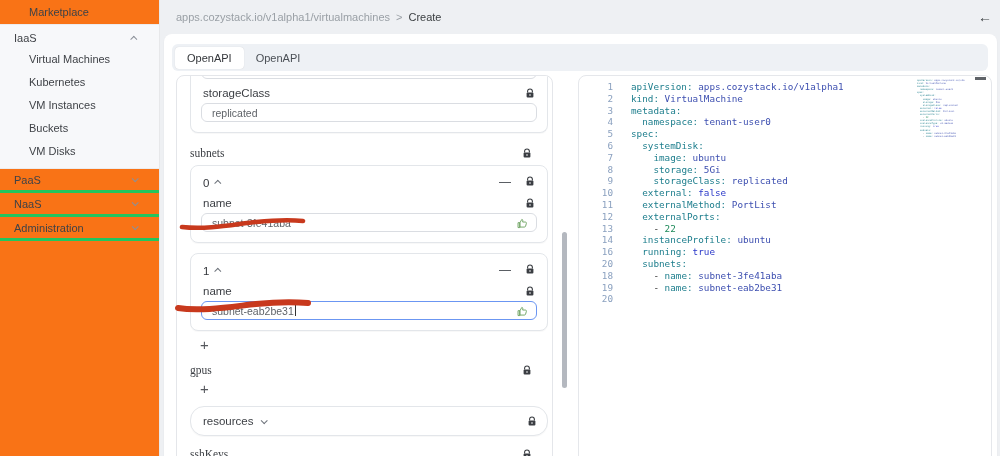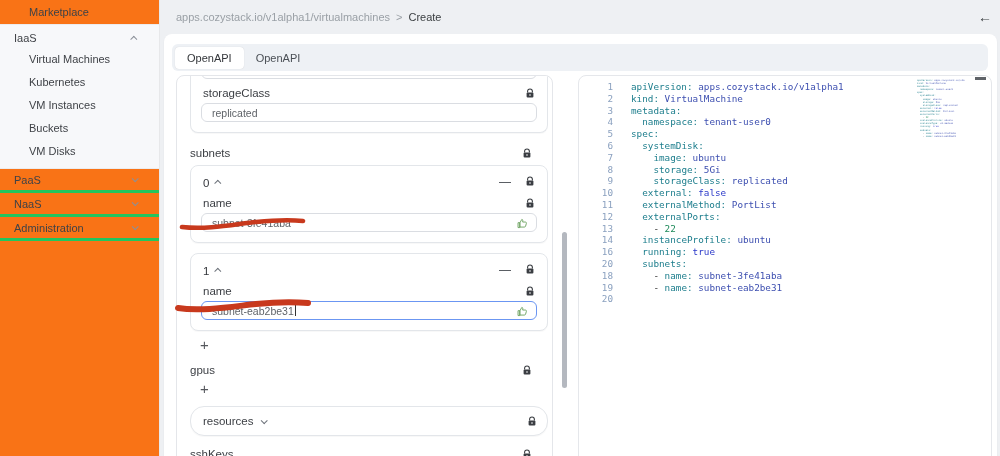--- a/index.html
+++ b/index.html
@@ -60,21 +60,21 @@
     position:absolute; left:12px; top:41px; width:377px; height:389px;
     border:1px solid #e4e6ea; border-radius:8px 8px 0 0; background:#fff;
     overflow:hidden; padding:0 0 0 13px;
   }
   .card {
     border:1px solid #e3e6ea; border-radius:8px; background:#fff;
     width:358px; padding:8px 10px 10px 10px; box-shadow:0 1px 1px rgba(0,0,0,.03);
   }
   .card.cut-top { margin-top:-16px; border-top:none; border-radius:0 0 8px 8px; padding-top:0;text-align:center; }
   .fld-label { display:flex; align-items:center; font-size:11.5px; color:#3b3e43; margin:8px 2px 4px 2px; }
-  .sec-label { display:flex; align-items:center; font-size:11.5px; color:#3b3e43; margin:12px 2px 6px 0; padding-right:18px; }
+  .sec-label { display:flex; align-items:center; font-size:11.5px; color:#3b3e43; margin:12px 2px 6px 0; padding-right:18px;font-family:Liberation Serif, serif; }
   .lockpad { margin-left:auto; display:inline-flex; }
   .tinput {
     position:relative; height:19px; border:1px solid #dadde2; border-radius:6px;
     display:flex; align-items:center; padding:0 26px 0 10px;
     font-size:10.5px; color:#5f6368; background:#fff;
   }
   .tinput.focused { border:1px solid #6b96f2; }
   .caret { width:1px; height:11px; background:#333; margin-left:1px; }
   .thumb { position:absolute; right:7px; top:3px; }
   .itm-head { display:flex; align-items:center; font-size:11.5px; color:#34373c; padding:2px 2px 0 2px; }

